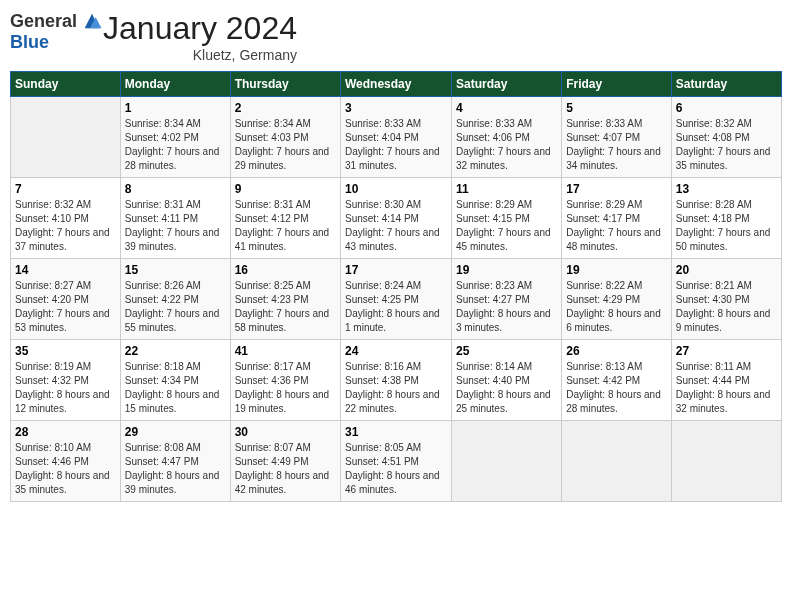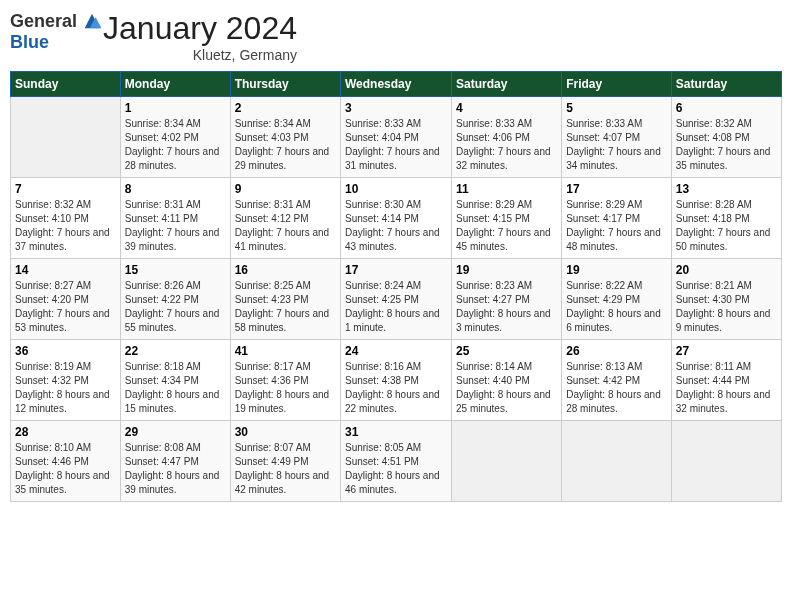--- a/index.html
+++ b/index.html
@@ -249,21 +249,21 @@
         </td>
         <td>
           <span class="day-num">20</span>
           <div class="day-info">
             Sunrise: 8:21 AM<br>Sunset: 4:30 PM<br>Daylight: 8 hours and 9 minutes.
           </div>
         </td>
       </tr>
       <tr>
         <td>
-          <span class="day-num">36</span>
+          <span class="day-num">35</span>
           <div class="day-info">
             Sunrise: 8:19 AM<br>Sunset: 4:32 PM<br>Daylight: 8 hours and 12 minutes.
           </div>
         </td>
         <td>
           <span class="day-num">22</span>
           <div class="day-info">
             Sunrise: 8:18 AM<br>Sunset: 4:34 PM<br>Daylight: 8 hours and 15 minutes.
           </div>
         </td>

